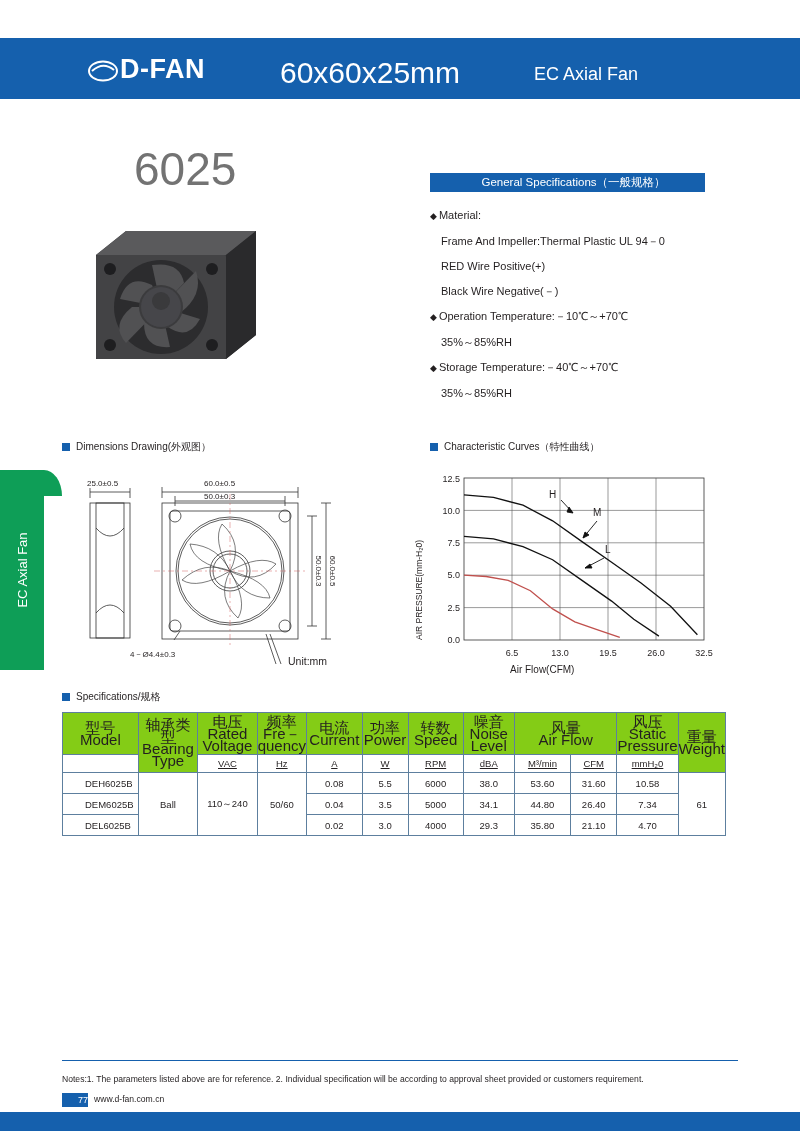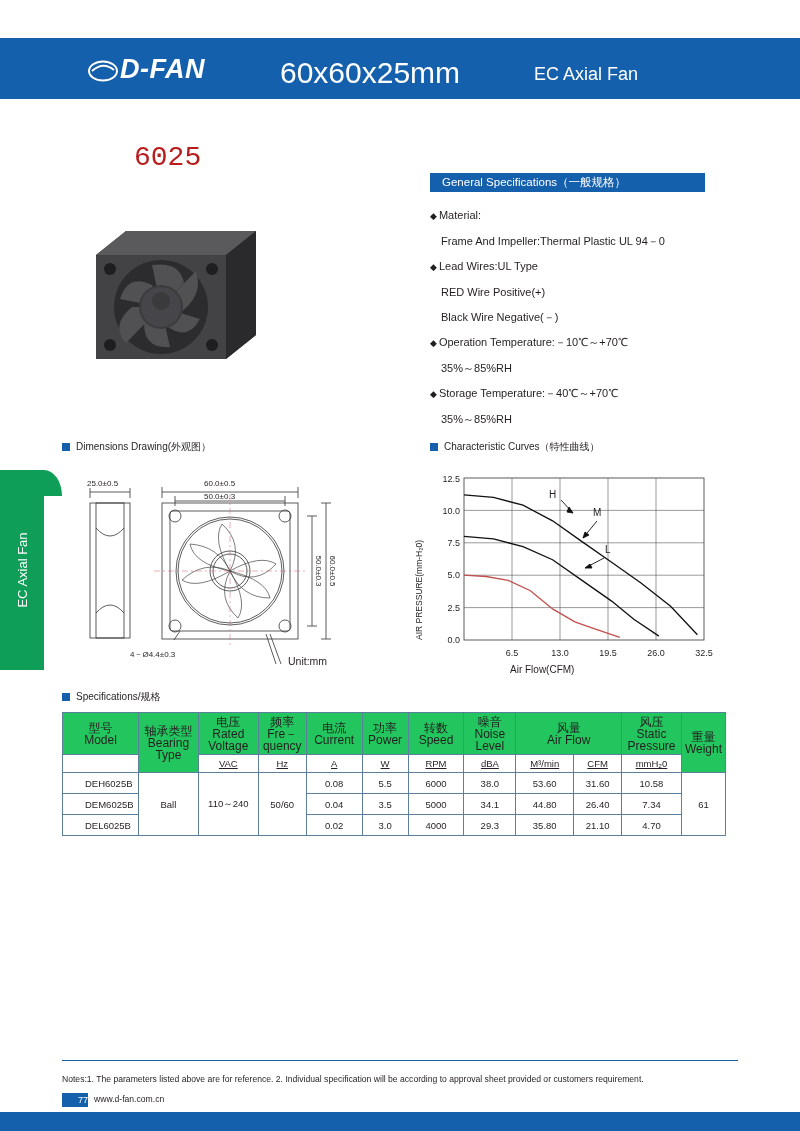--- a/index.html
+++ b/index.html
@@ -2,38 +2,38 @@
 <html><head>
 <meta charset="utf-8">
 <style>
   html,body{margin:0;padding:0;}
   body{width:800px;height:1131px;background:#ffffff;font-family:"Liberation Sans",sans-serif;color:#1a1a1a;position:relative;overflow:hidden;}
   .page{position:absolute;left:0;top:0;width:800px;height:1131px;}
 
   
   .header-band{position:absolute;left:0;top:38px;width:800px;height:58px;background:#1560ad;}
   .header-band:after{content:"";position:absolute;left:0;top:58px;width:800px;height:5px;background:#ffffff;}
-  .logo{position:absolute;left:88px;top:54px;display:flex;align-items:center;gap:6px;font-style:italic;}
+  .logo{position:absolute;left:88px;top:54px;display:flex;align-items:center;gap:6px;}
   .logo-mark{width:26px;height:26px;position:relative;}
   .logo-mark svg{display:block;}
   .logo-text{color:#ffffff;font-size:27px;font-weight:bold;letter-spacing:0.5px;font-family:"Liberation Sans",sans-serif;}
   .header-size{position:absolute;left:280px;top:56px;color:#ffffff;font-size:30px;font-family:"Liberation Sans",sans-serif;letter-spacing:0px;}
   .header-type{position:absolute;left:534px;top:64px;color:#ffffff;font-size:18px;font-family:"Liberation Sans",sans-serif;}
 
   
   .header-rule{position:absolute;left:0;top:96px;width:800px;height:3px;background:#1560ad;}
 
   
-  .model-no{position:absolute;left:134px;top:142px;font-size:28px;color:#b91c1c;font-family:Liberation Mono, monospace;}
+  .model-no{position:absolute;left:134px;top:142px;font-size:46px;color:#737373;font-family:Liberation Sans, sans-serif;}
 
   
   .fan-photo{position:absolute;left:84px;top:195px;width:190px;height:190px;}
 
   
-  .gs-title{position:absolute;left:430px;top:173px;width:275px;height:19px;background:#1560ad;color:#fff;font-size:11.5px;line-height:19px;padding-left:12px;box-sizing:border-box;}
+  .gs-title{position:absolute;left:430px;top:173px;width:275px;height:19px;background:#1560ad;color:#fff;font-size:11.5px;line-height:19px;padding-left:12px;box-sizing:border-box;text-align:center;}
   .gs-body{position:absolute;left:430px;top:199px;width:300px;font-size:11px;line-height:17px;color:#231f20;}
   .gs-body .li{white-space:nowrap;margin-top:8px;}
   .gs-body .sub{padding-left:11px;}
   .dia{color:#231f20;font-size:9px;margin-right:2px;}
 
   
   .sec-h{position:absolute;font-size:10px;color:#231f20;}
   .sec-h .sq{display:inline-block;width:8px;height:8px;background:#1560ad;margin-right:6px;vertical-align:middle;}
   .sec-h span.t{vertical-align:middle;}
 
@@ -48,21 +48,21 @@
   .unit-mm{position:absolute;left:288px;top:655px;font-size:10.5px;color:#231f20;}
 
   
   .chart-wrap{position:absolute;left:418px;top:468px;width:310px;height:215px;}
   .chart-ylabel{position:absolute;left:-4px;top:0;width:160px;height:12px;transform:rotate(-90deg);transform-origin:0 0;margin-top:172px;font-size:8.5px;color:#231f20;white-space:nowrap;}
   .chart-xlabel{position:absolute;left:92px;top:196px;font-size:10px;color:#231f20;}
 
   
   .spec-table{position:absolute;left:62px;top:712px;width:664px;border-collapse:collapse;font-size:9.5px;color:#231f20;}
   .spec-table td,.spec-table th{border:1px solid #5d7f9e;text-align:center;padding:0;font-weight:normal;}
-  .spec-table .hdr{background:#22c55e;height:42px;line-height:12px;font-size:12px;}
+  .spec-table .hdr{background:#84cc16;height:42px;line-height:12px;font-size:15px;}
   .spec-table .sub{background:#ffffff;height:18px;text-decoration:underline;}
   .spec-table .row{height:21px;}
   .spec-table .model-cell{text-align:left;padding-left:22px;}
 
   
   .foot-line{position:absolute;left:62px;top:1060px;width:676px;height:1px;background:#1560ad;}
   .notes{position:absolute;left:62px;top:1074px;font-size:8.6px;color:#231f20;}
   .pagenum{position:absolute;left:62px;top:1093px;width:26px;height:14px;background:#1560ad;color:#fff;font-size:9px;text-align:right;line-height:14px;}
   .url{position:absolute;left:94px;top:1094px;font-size:8.6px;color:#231f20;}
   .bottom-band{position:absolute;left:0;top:1112px;width:800px;height:19px;background:#1560ad;}
@@ -116,21 +116,20 @@
       <circle cx="77" cy="112" r="22" fill="#3b3b3d"></circle>
       <circle cx="77" cy="112" r="20" fill="#46464a"></circle>
       <circle cx="77" cy="106" r="9" fill="#3a3a3c"></circle>
     </svg>
   </div>
 
   <div class="gs-title">General Specifications（一般规格）</div>
   <div class="gs-body">
     <div class="li"><span class="dia">◆</span><span>Material:</span></div>
     <div class="li sub">Frame And Impeller:Thermal Plastic UL 94－0</div>
-    <div class="li"><span class="dia">◆</span><span>Lead Wires:UL Type</span></div>
     <div class="li sub">RED Wire Positive(+)</div>
     <div class="li sub">Black Wire Negative(－)</div>
     <div class="li"><span class="dia">◆</span><span>Operation Temperature:－10℃～+70℃</span></div>
     <div class="li sub">35%～85%RH</div>
     <div class="li"><span class="dia">◆</span><span>Storage Temperature:－40℃～+70℃</span></div>
     <div class="li sub">35%～85%RH</div>
   </div>
 
   <div class="sec-h" style="left:62px;top:440px;">
     <span class="sq"></span><span class="t">Dimensions Drawing(外观图）</span>

